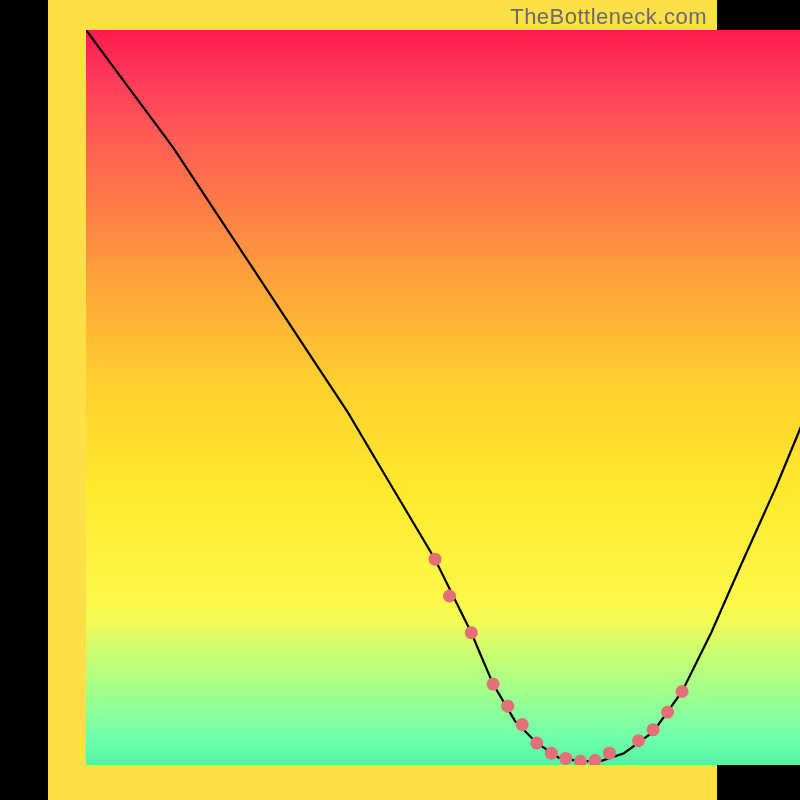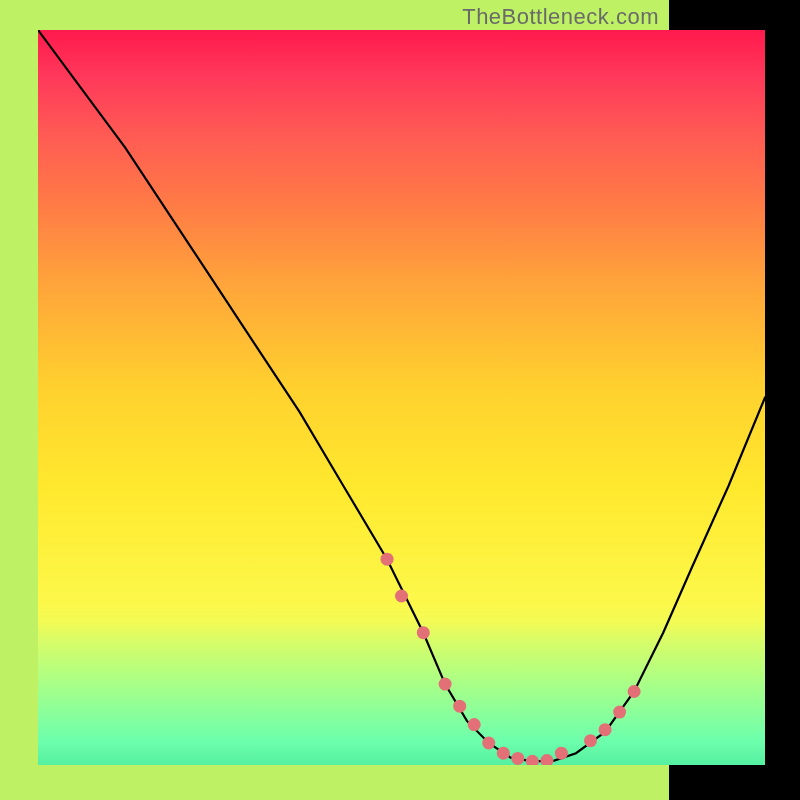--- a/index.html
+++ b/index.html
@@ -8,21 +8,22 @@
     width: 800px;
     height: 800px;
     background: #000;
     overflow: hidden;
     font-family: Arial, Helvetica, sans-serif;
   }
   .frame {
     position: relative;
     width: 669px;
     height: 800px;
-    background: #bef264;
+    background: #fde047;
+    margin-left: 48px;
   }
   .watermark {
     position: absolute;
     top: 4px;
     right: 10px;
     color: #6a6a6a;
     font-size: 22px;
     font-weight: 500;
     letter-spacing: 0.5px;
     user-select: none;

